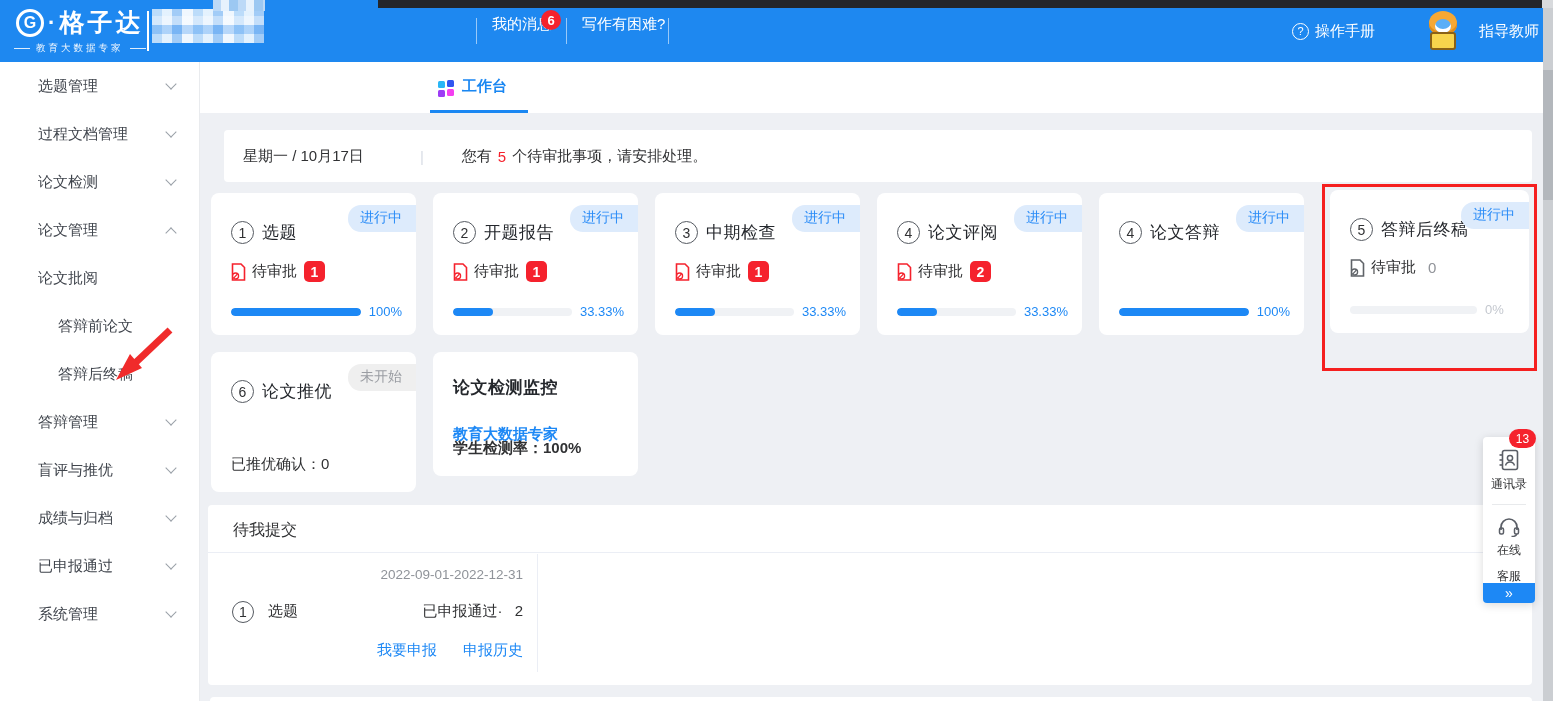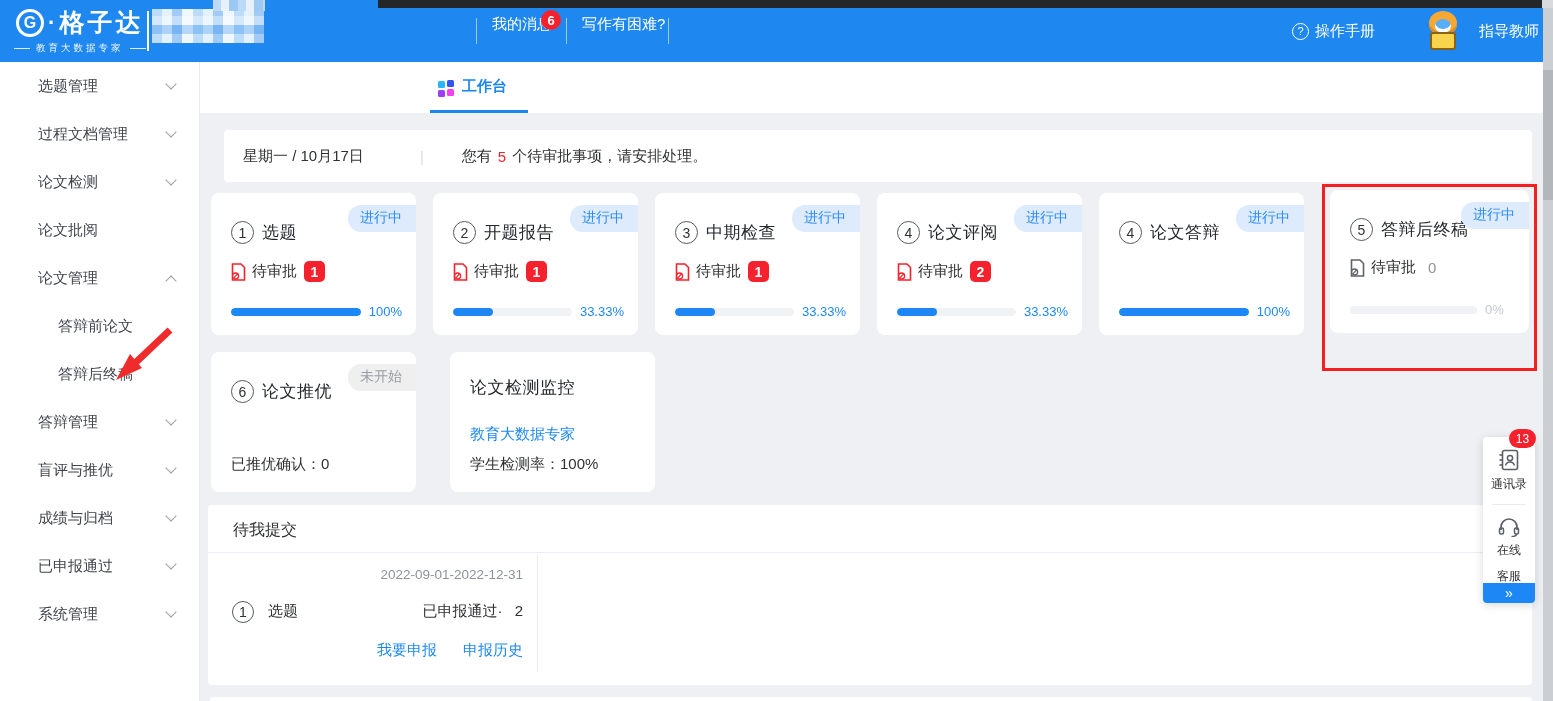--- a/index.html
+++ b/index.html
@@ -178,25 +178,25 @@
   </div>
   <div class="side-item">
     <span class="lbl">过程文档管理</span>
       <span class="chev"></span>
   </div>
   <div class="side-item">
     <span class="lbl">论文检测</span>
       <span class="chev"></span>
   </div>
   <div class="side-item">
-    <span class="lbl">论文批阅</span>
-  </div>
-  <div class="side-item">
     <span class="lbl">论文管理</span>
       <span class="chev up"></span>
+  </div>
+  <div class="side-item">
+    <span class="lbl">论文批阅</span>
   </div>
   <div class="side-item side-sub">
     <span class="lbl">答辩前论文</span>
   </div>
   <div class="side-item side-sub">
     <span class="lbl">答辩后终稿</span>
   </div>
   <div class="side-item">
     <span class="lbl">答辩管理</span>
       <span class="chev"></span>
@@ -378,21 +378,21 @@
 <div class="card" style="left:211px; top:352px; height:140px;">
   <span class="pill gray">未开始</span>
   <div class="title-row">
     <span class="numc">6</span>
     <span class="card-title">论文推优</span>
   </div>
   <div style="position:absolute; left:20px; bottom:18px; font-size:15px;">
     <span>已推优确认：</span><span>0</span>
   </div>
 </div>
-<div class="card" style="left:450px; top:352px; height:140px;">
+<div class="card" style="left:433px; top:352px; height:124px;font-weight:bold;">
   <div class="title-row" style="margin-top:0;">
     <span class="card-title">论文检测监控</span>
   </div>
   <div style="margin-top:26px; font-size:15px;">
     <span class="link">教育大数据专家</span>
   </div>
   <div style="position:absolute; left:20px; bottom:18px; font-size:15px;">
     <span>学生检测率：</span><span>100%</span>
   </div>
 </div>

